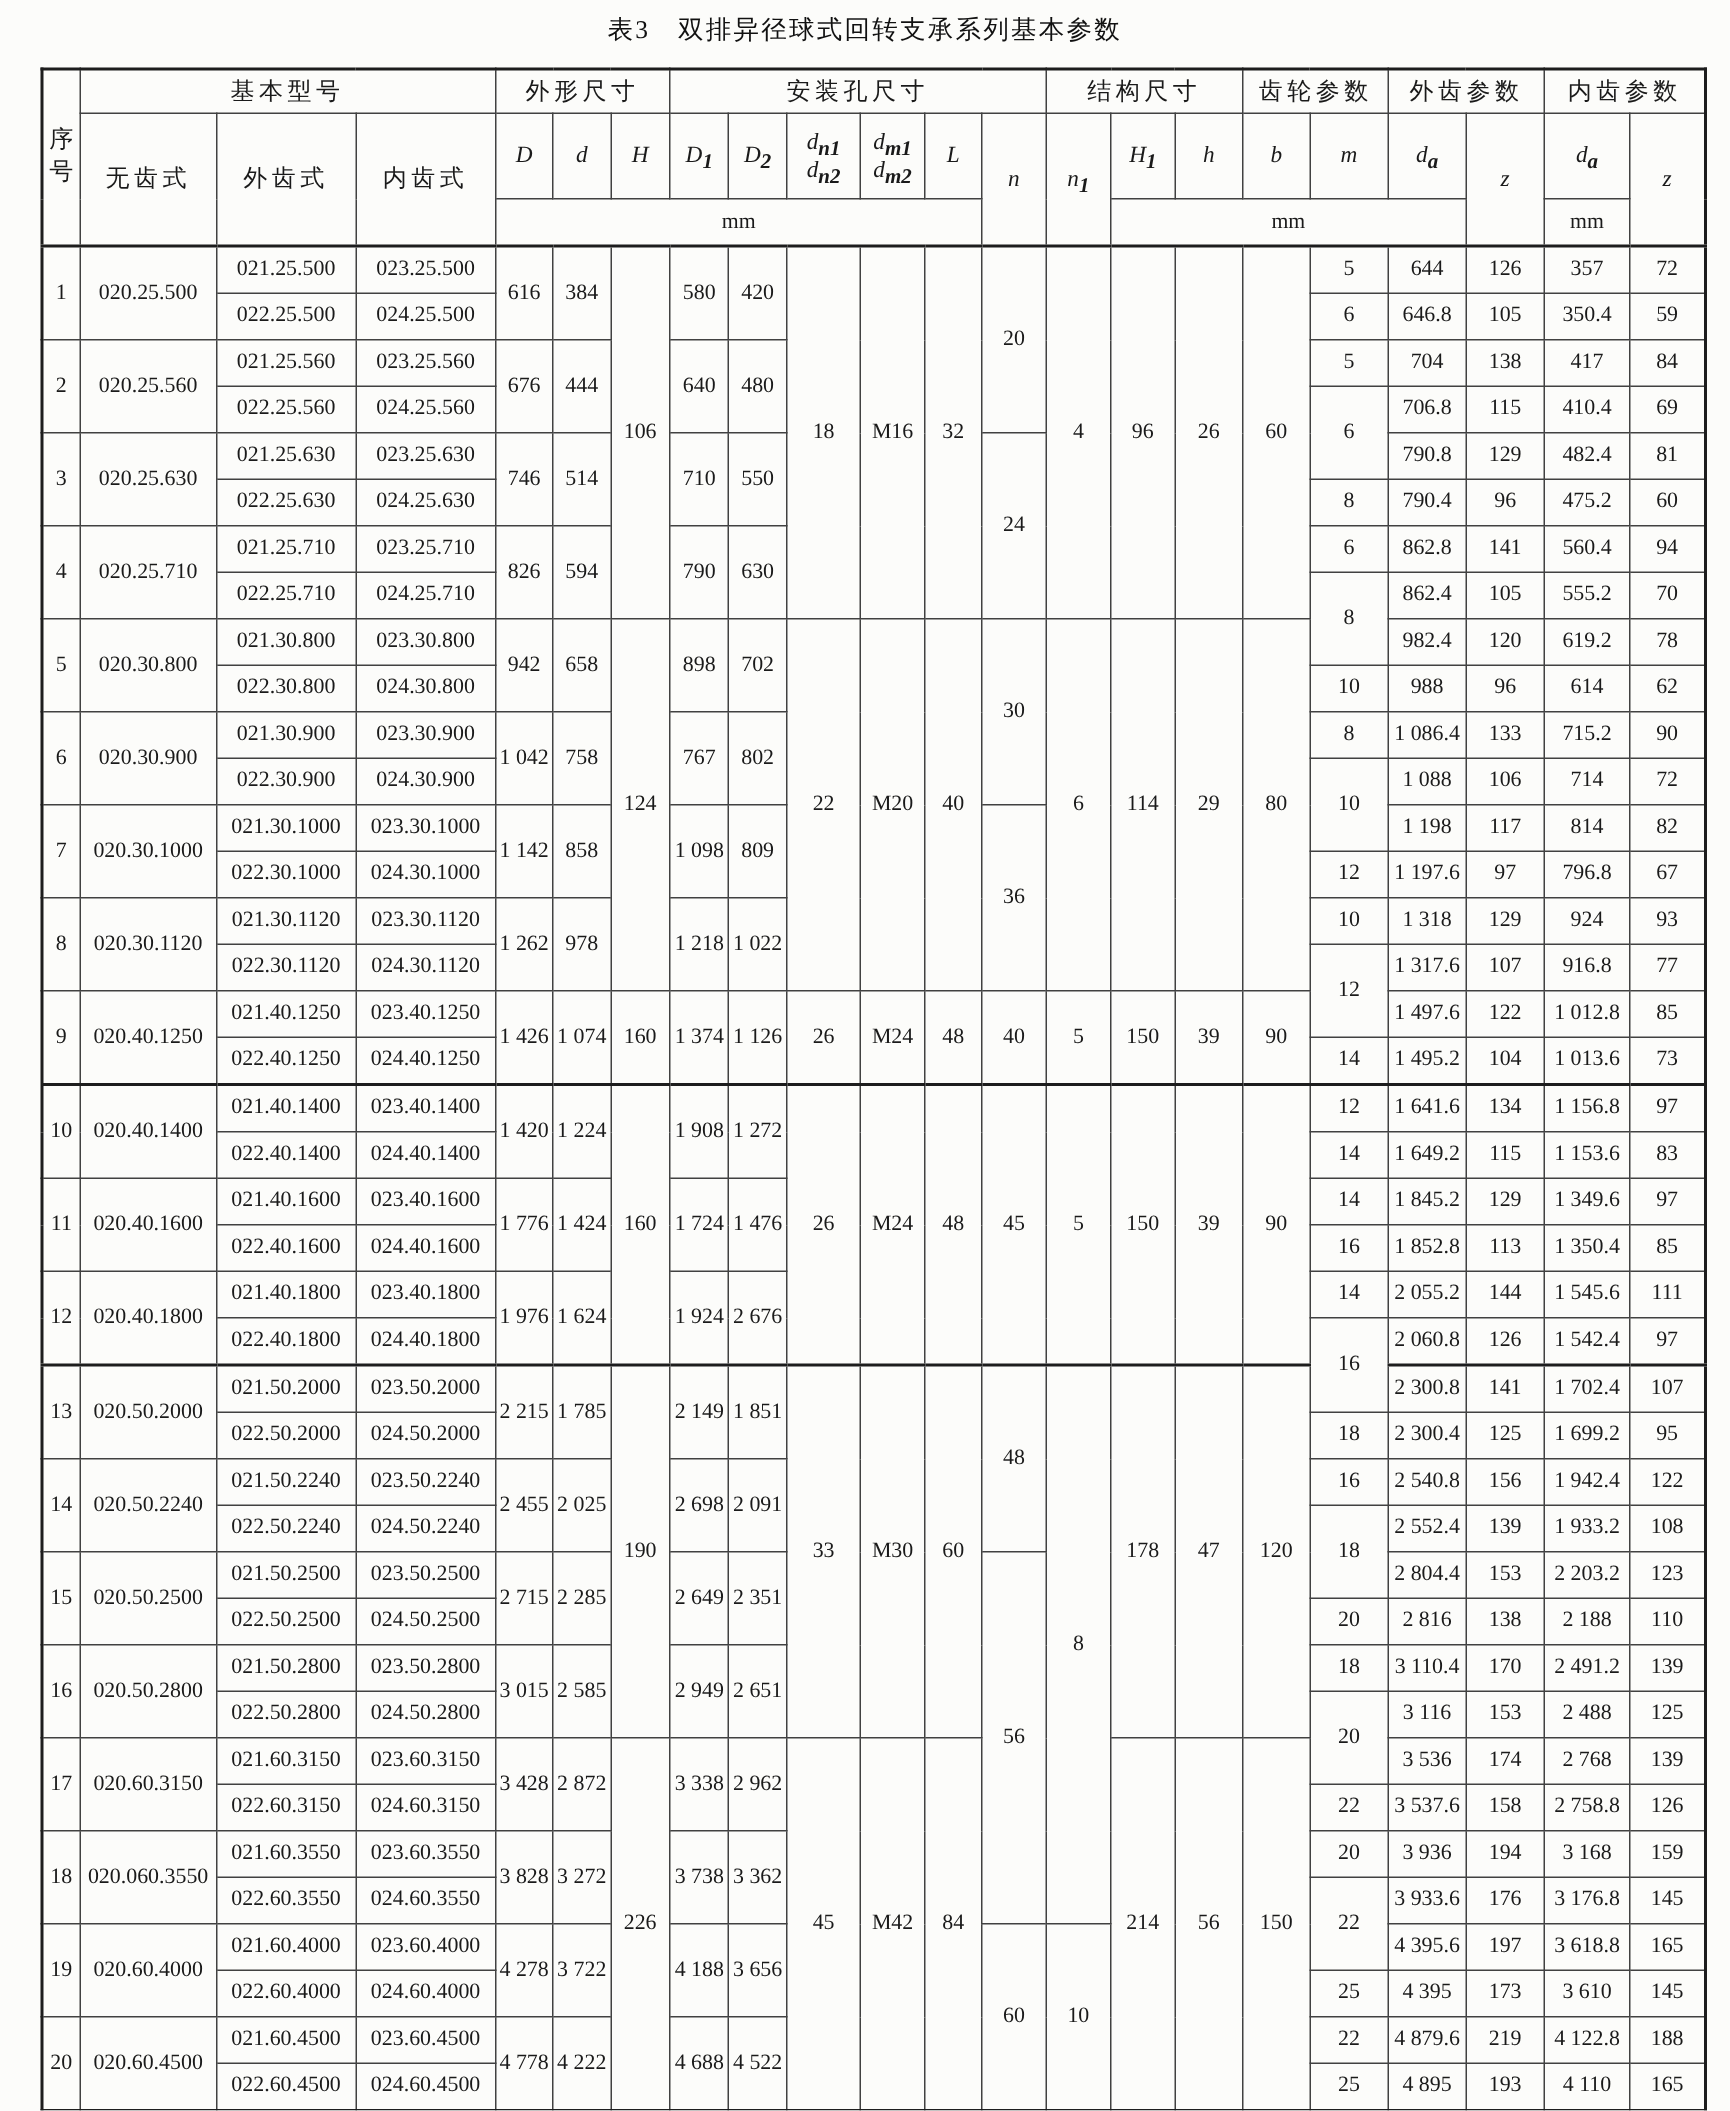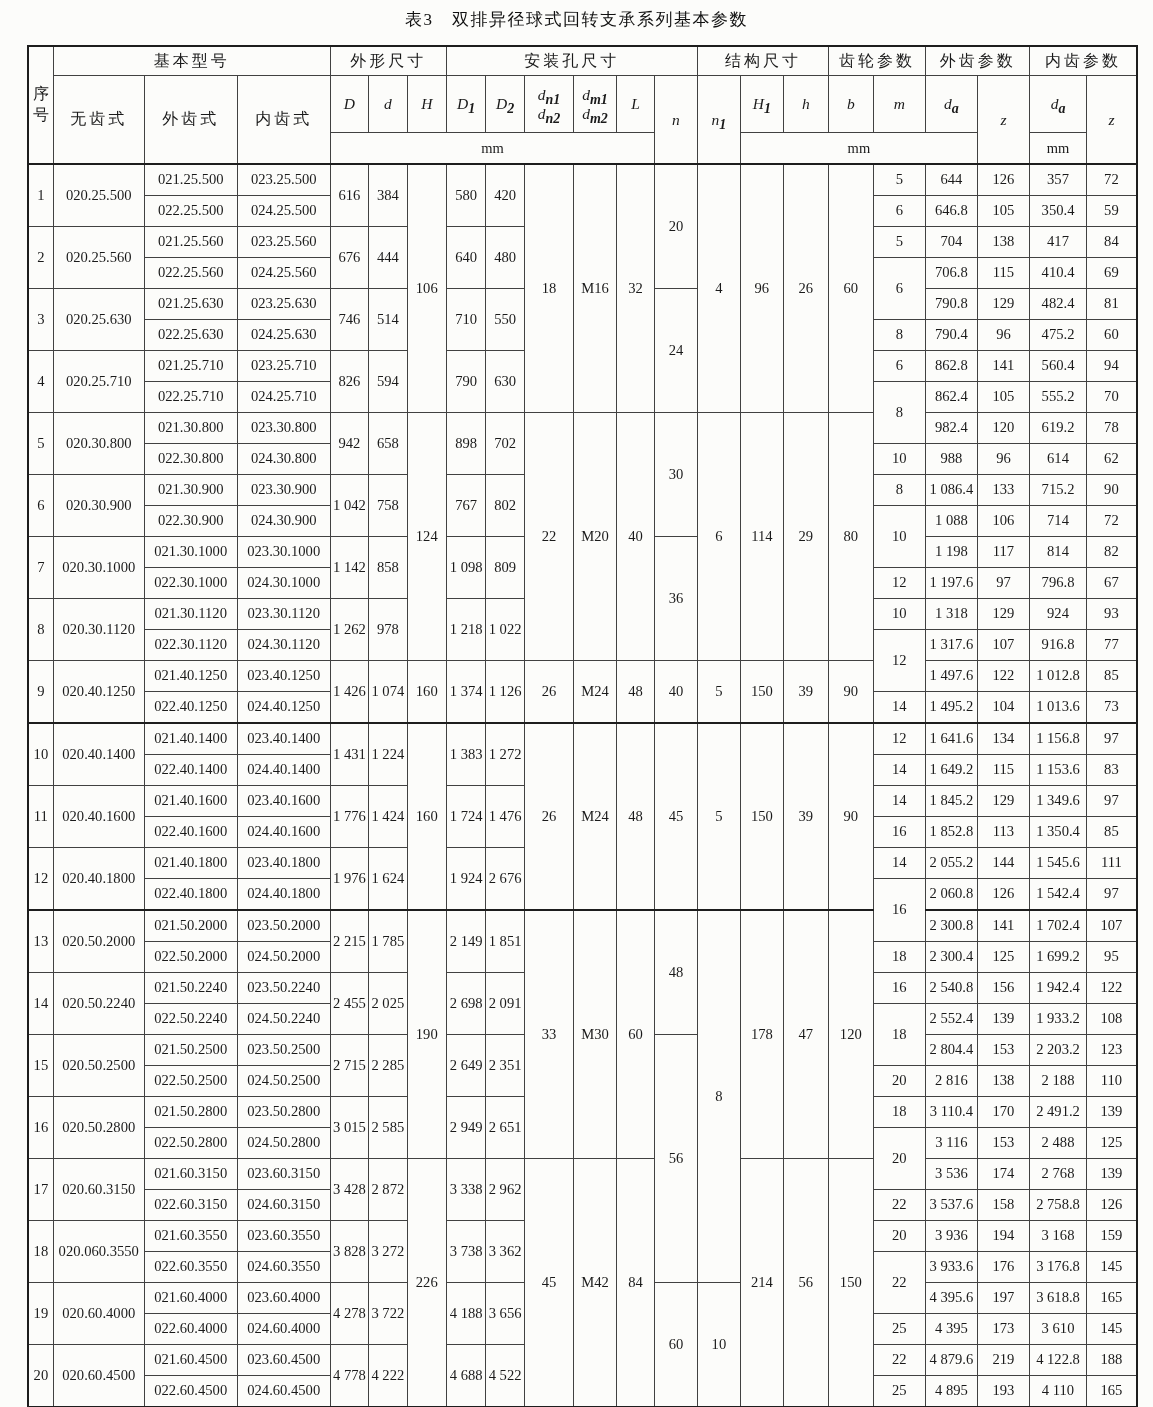--- a/index.html
+++ b/index.html
@@ -339,24 +339,24 @@
           <td>1 495.2</td>
           <td>104</td>
           <td>1 013.6</td>
           <td>73</td>
         </tr>
         <tr class="sec">
           <td rowspan="2">10</td>
           <td rowspan="2">020.40.1400</td>
           <td>021.40.1400</td>
           <td>023.40.1400</td>
-          <td rowspan="2">1 431</td>
+          <td rowspan="2">1 420</td>
           <td rowspan="2">1 224</td>
           <td rowspan="6">160</td>
-          <td rowspan="2">1 383</td>
+          <td rowspan="2">1 908</td>
           <td rowspan="2">1 272</td>
           <td rowspan="6">26</td>
           <td rowspan="6">M24</td>
           <td rowspan="6">48</td>
           <td rowspan="6">45</td>
           <td rowspan="6">5</td>
           <td rowspan="6">150</td>
           <td rowspan="6">39</td>
           <td rowspan="6">90</td>
           <td>12</td>

